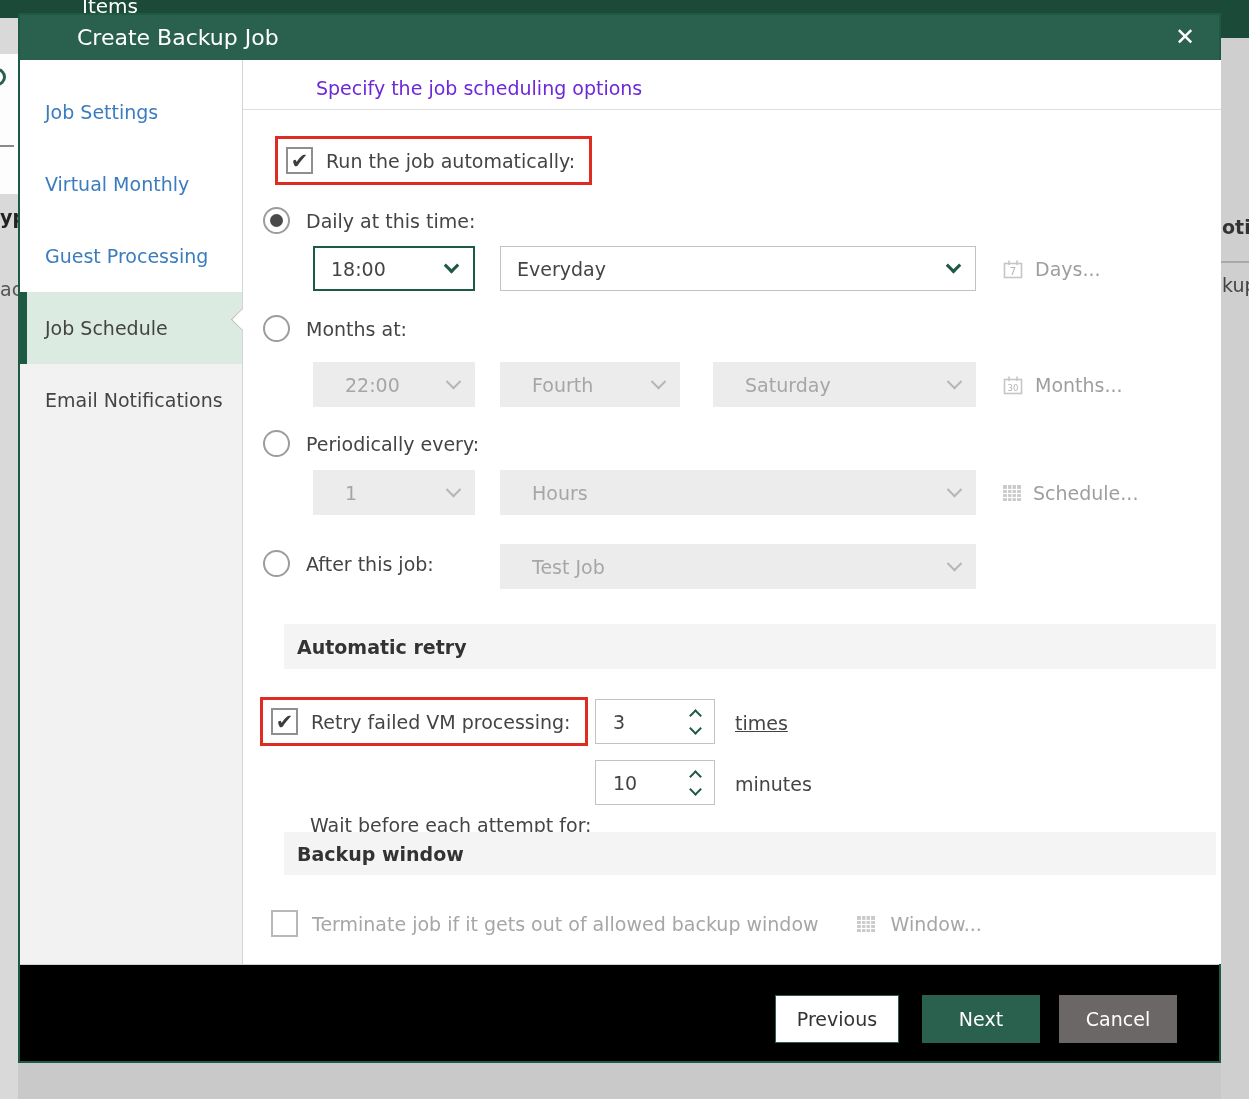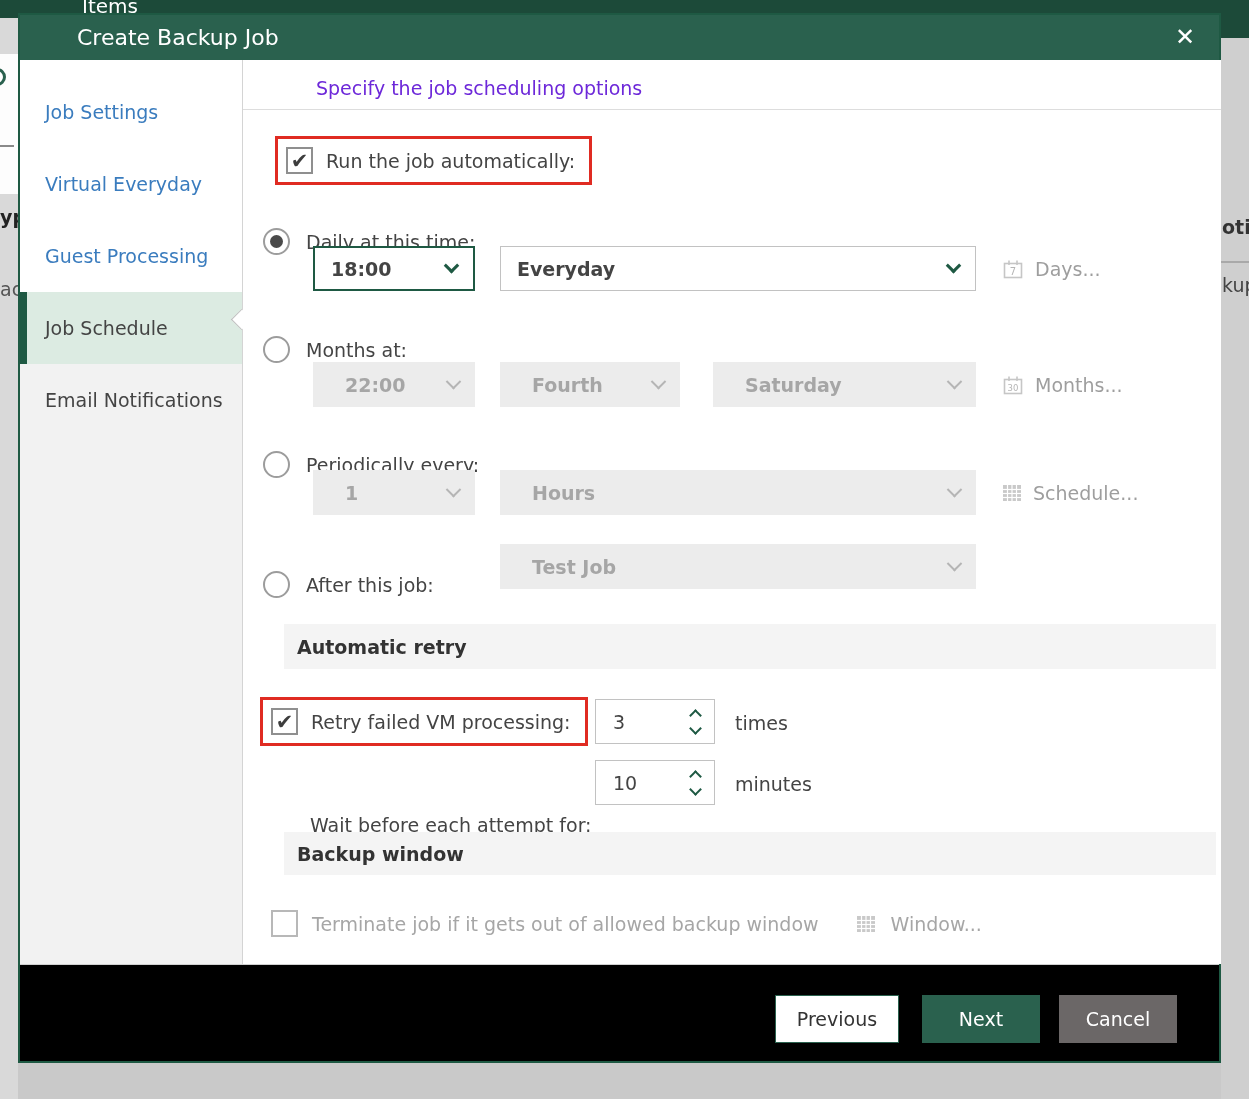--- a/index.html
+++ b/index.html
@@ -55,24 +55,24 @@
   .checkbox { width:27px; height:27px; border:2px solid #8f8f8f; background:#fff; flex:0 0 auto;
               display:flex; align-items:center; justify-content:center; font-size:21px; color:#3d3d3d; cursor:pointer; }
   .checkbox.disabled { border-color:#b8b8b8; cursor:default; }
   .radio { width:27px; height:27px; border:2px solid #9c9c9c; border-radius:50%; background:#fff;
            flex:0 0 auto; position:relative; cursor:pointer; }
   .radio.selected::after { content:""; position:absolute; left:5px; top:5px; width:13px; height:13px;
            border-radius:50%; background:#4a4a4a; }
 
   .lbl { font-size:19px; color:#444; white-space:nowrap; }
   .lbl.dim { color:#a6a6a6; }
-  .radio-row { position:absolute; display:flex; align-items:center; gap:16px;margin-top:21px; }
+  .radio-row { position:absolute; display:flex; align-items:center; gap:16px; }
 
   .combo { position:absolute; height:45px; display:flex; align-items:center; justify-content:space-between;
-           padding:0 16px; font-size:19px; cursor:pointer;font-weight:bold; }
+           padding:0 16px; font-size:19px; cursor:pointer; }
   .combo.enabled { background:#fff; border:1px solid #c2c2c2; color:#444; }
   .combo.focus { border:2px solid #1e5943; }
   .combo.disabled { background:#ececec; color:#a6a6a6; cursor:default;padding-left:32px; }
   .chev { width:11px; height:11px; border-right:3px solid #1e5943; border-bottom:3px solid #1e5943;
           transform:rotate(45deg) translate(-2px,-2px); flex:0 0 auto; }
   .chev.gray { border-color:#b5b5b5; border-width:2px; }
 
   .mini-btn { position:absolute; display:flex; align-items:center; gap:10px; height:45px;
               font-size:19px; color:#9e9e9e; cursor:pointer; }
 
@@ -129,21 +129,21 @@
       <span class="title">Create Backup Job</span>
     </div>
     <div class="close-btn">✕</div>
 
     <div class="sidebar">
       <div class="rest"></div>
       <div class="nav-item link" style="top:16px">
           <span>Job Settings</span>
         </div>
       <div class="nav-item link" style="top:88px">
-          <span>Virtual Everyday</span>
+          <span>Virtual Monthly</span>
         </div>
       <div class="nav-item link" style="top:160px">
           <span>Guest Processing</span>
         </div>
       <div class="nav-item active" style="top:232px">
           <span>Job Schedule</span>
         </div>
       <div class="nav-item plain" style="top:304px">
           <span>Email Notifications</span>
         </div>
@@ -253,21 +253,21 @@
         <span class="checkbox">✔</span>
         <span class="lbl">Retry failed VM processing:</span>
       </div>
       <div class="spinner" style="left:352px; top:639px;">
         <span class="val">3</span>
         <span class="spin-arrows">
           <span class="spin-up"></span>
           <span class="spin-dn"></span>
         </span>
       </div>
-      <span class="unit" style="left:492px; top:652px;">times</span>
+      <span class="unit" style="left:492px; top:652px;text-decoration:underline;">times</span>
 
       <span class="lbl" style="position:absolute; left:67px; top:754px;">Wait before each attempt for:</span>
       <div class="spinner" style="left:352px; top:700px;">
         <span class="val">10</span>
         <span class="spin-arrows">
           <span class="spin-up"></span>
           <span class="spin-dn"></span>
         </span>
       </div>
       <span class="unit" style="left:492px; top:713px;">minutes</span>

